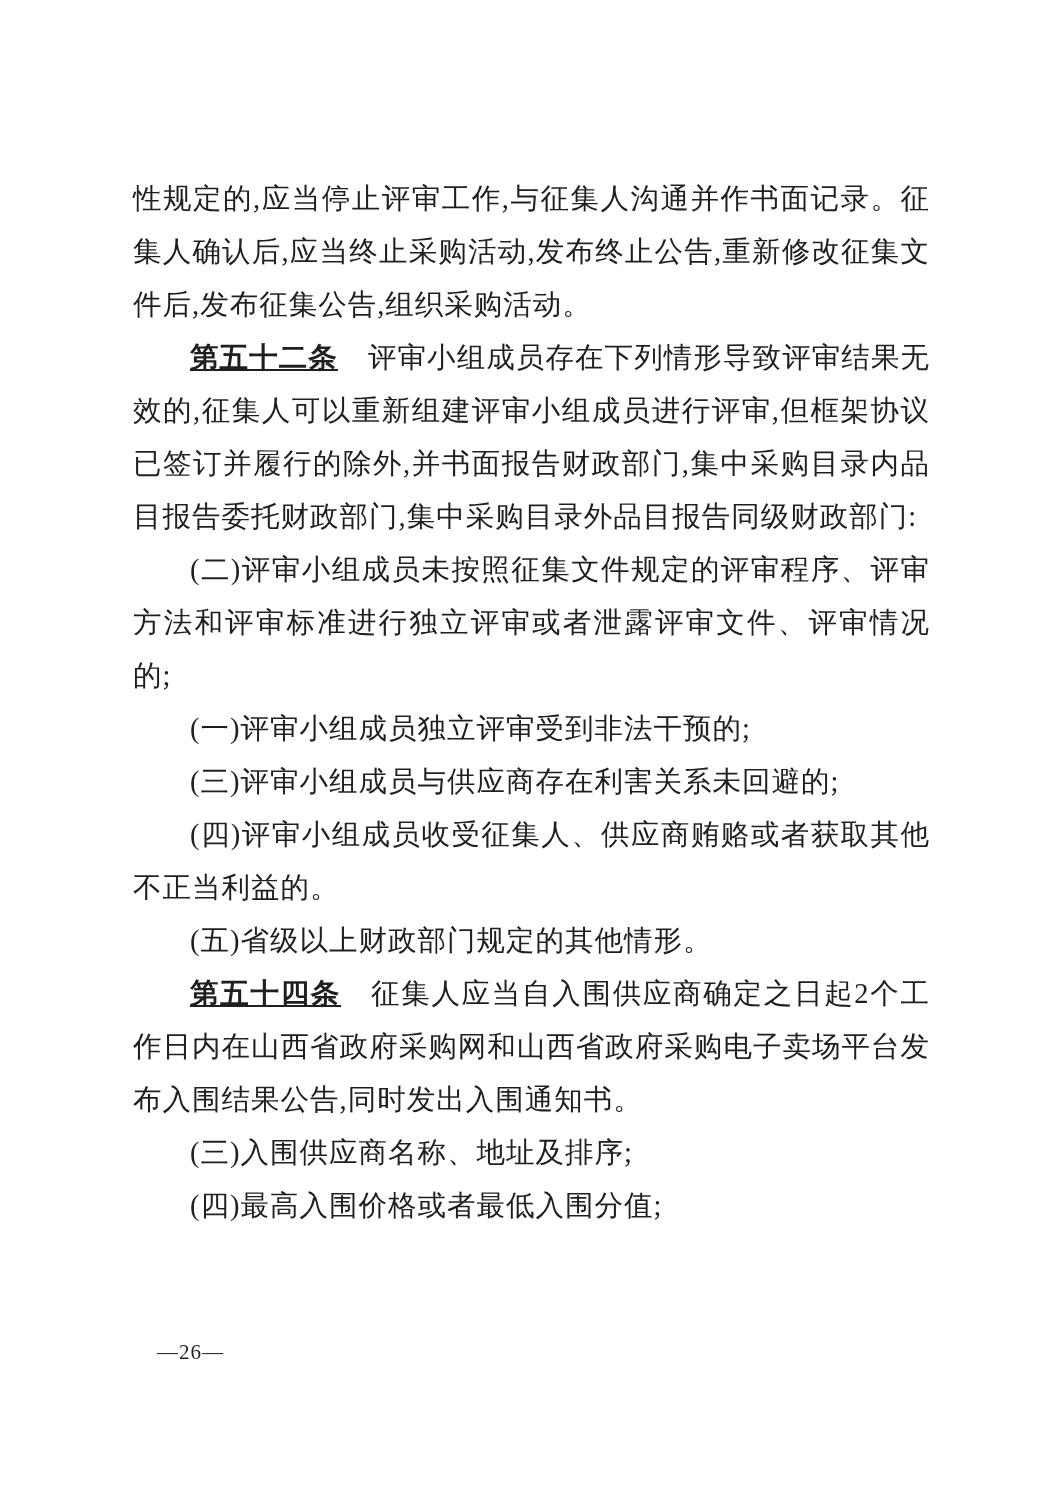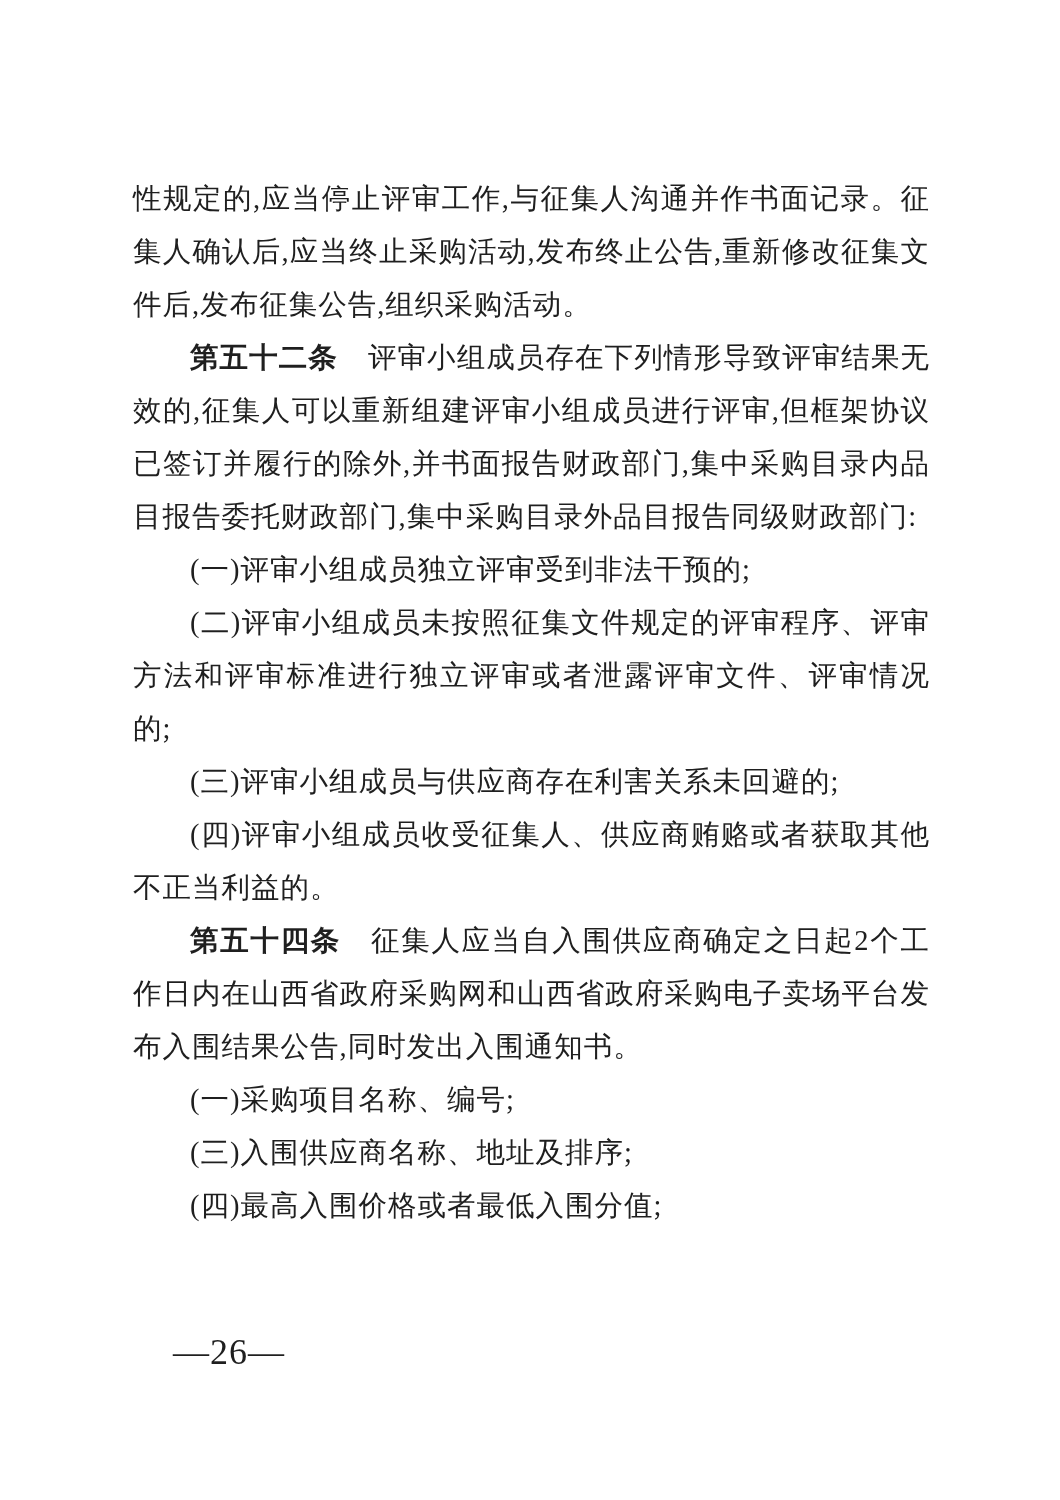--- a/index.html
+++ b/index.html
@@ -35,59 +35,59 @@
     text-align: justify;
     text-justify: inter-ideograph;
   }
   .para.indent {
     text-indent: 2em;
   }
   .art-header {
     font-weight: bold;
     font-family: "Liberation Sans", "DejaVu Sans", sans-serif;
     margin-right: 1.05em;
+    text-decoration: underline;
   }
   .art-header:empty {
     display: none;
     margin-right: 0;
   }
   .footer {
     position: absolute;
     left: 157px;
     top: 1332px;
-    font-size: 36px;
+    font-size: 21px;
     line-height: 40px;
     letter-spacing: 1px;
     color: #1f1f1f;
-    margin-left: 16px;
   }
 </style>
 </head>
 <body>
 
 <div class="page">
   <div class="content">
 
     <p class="para"><span>性规定的,应当停止评审工作,与征集人沟通并作书面记录。征集人确认后,应当终止采购活动,发布终止公告,重新修改征集文件后,发布征集公告,组织采购活动。</span></p>
 
     <p class="para indent"><span class="art-header">第五十二条</span><span>评审小组成员存在下列情形导致评审结果无效的,征集人可以重新组建评审小组成员进行评审,但框架协议已签订并履行的除外,并书面报告财政部门,集中采购目录内品目报告委托财政部门,集中采购目录外品目报告同级财政部门:</span></p>
 
+    <p class="para indent"><span>(二)评审小组成员未按照征集文件规定的评审程序、评审方法和评审标准进行独立评审或者泄露评审文件、评审情况的;</span></p>
+
     <p class="para indent"><span>(一)评审小组成员独立评审受到非法干预的;</span></p>
-
-    <p class="para indent"><span>(二)评审小组成员未按照征集文件规定的评审程序、评审方法和评审标准进行独立评审或者泄露评审文件、评审情况的;</span></p>
 
     <p class="para indent"><span>(三)评审小组成员与供应商存在利害关系未回避的;</span></p>
 
     <p class="para indent"><span>(四)评审小组成员收受征集人、供应商贿赂或者获取其他不正当利益的。</span></p>
 
+    <p class="para indent"><span>(五)省级以上财政部门规定的其他情形。</span></p>
 
     <p class="para indent"><span class="art-header">第五十四条</span><span>征集人应当自入围供应商确定之日起2个工作日内在山西省政府采购网和山西省政府采购电子卖场平台发布入围结果公告,同时发出入围通知书。</span></p>
 
 
-    <p class="para indent"><span>(一)采购项目名称、编号;</span></p>
 
 
     <p class="para indent"><span>(三)入围供应商名称、地址及排序;</span></p>
 
     <p class="para indent"><span>(四)最高入围价格或者最低入围分值;</span></p>
 
   </div>
 
   <div class="footer">—26—</div>
 </div>

